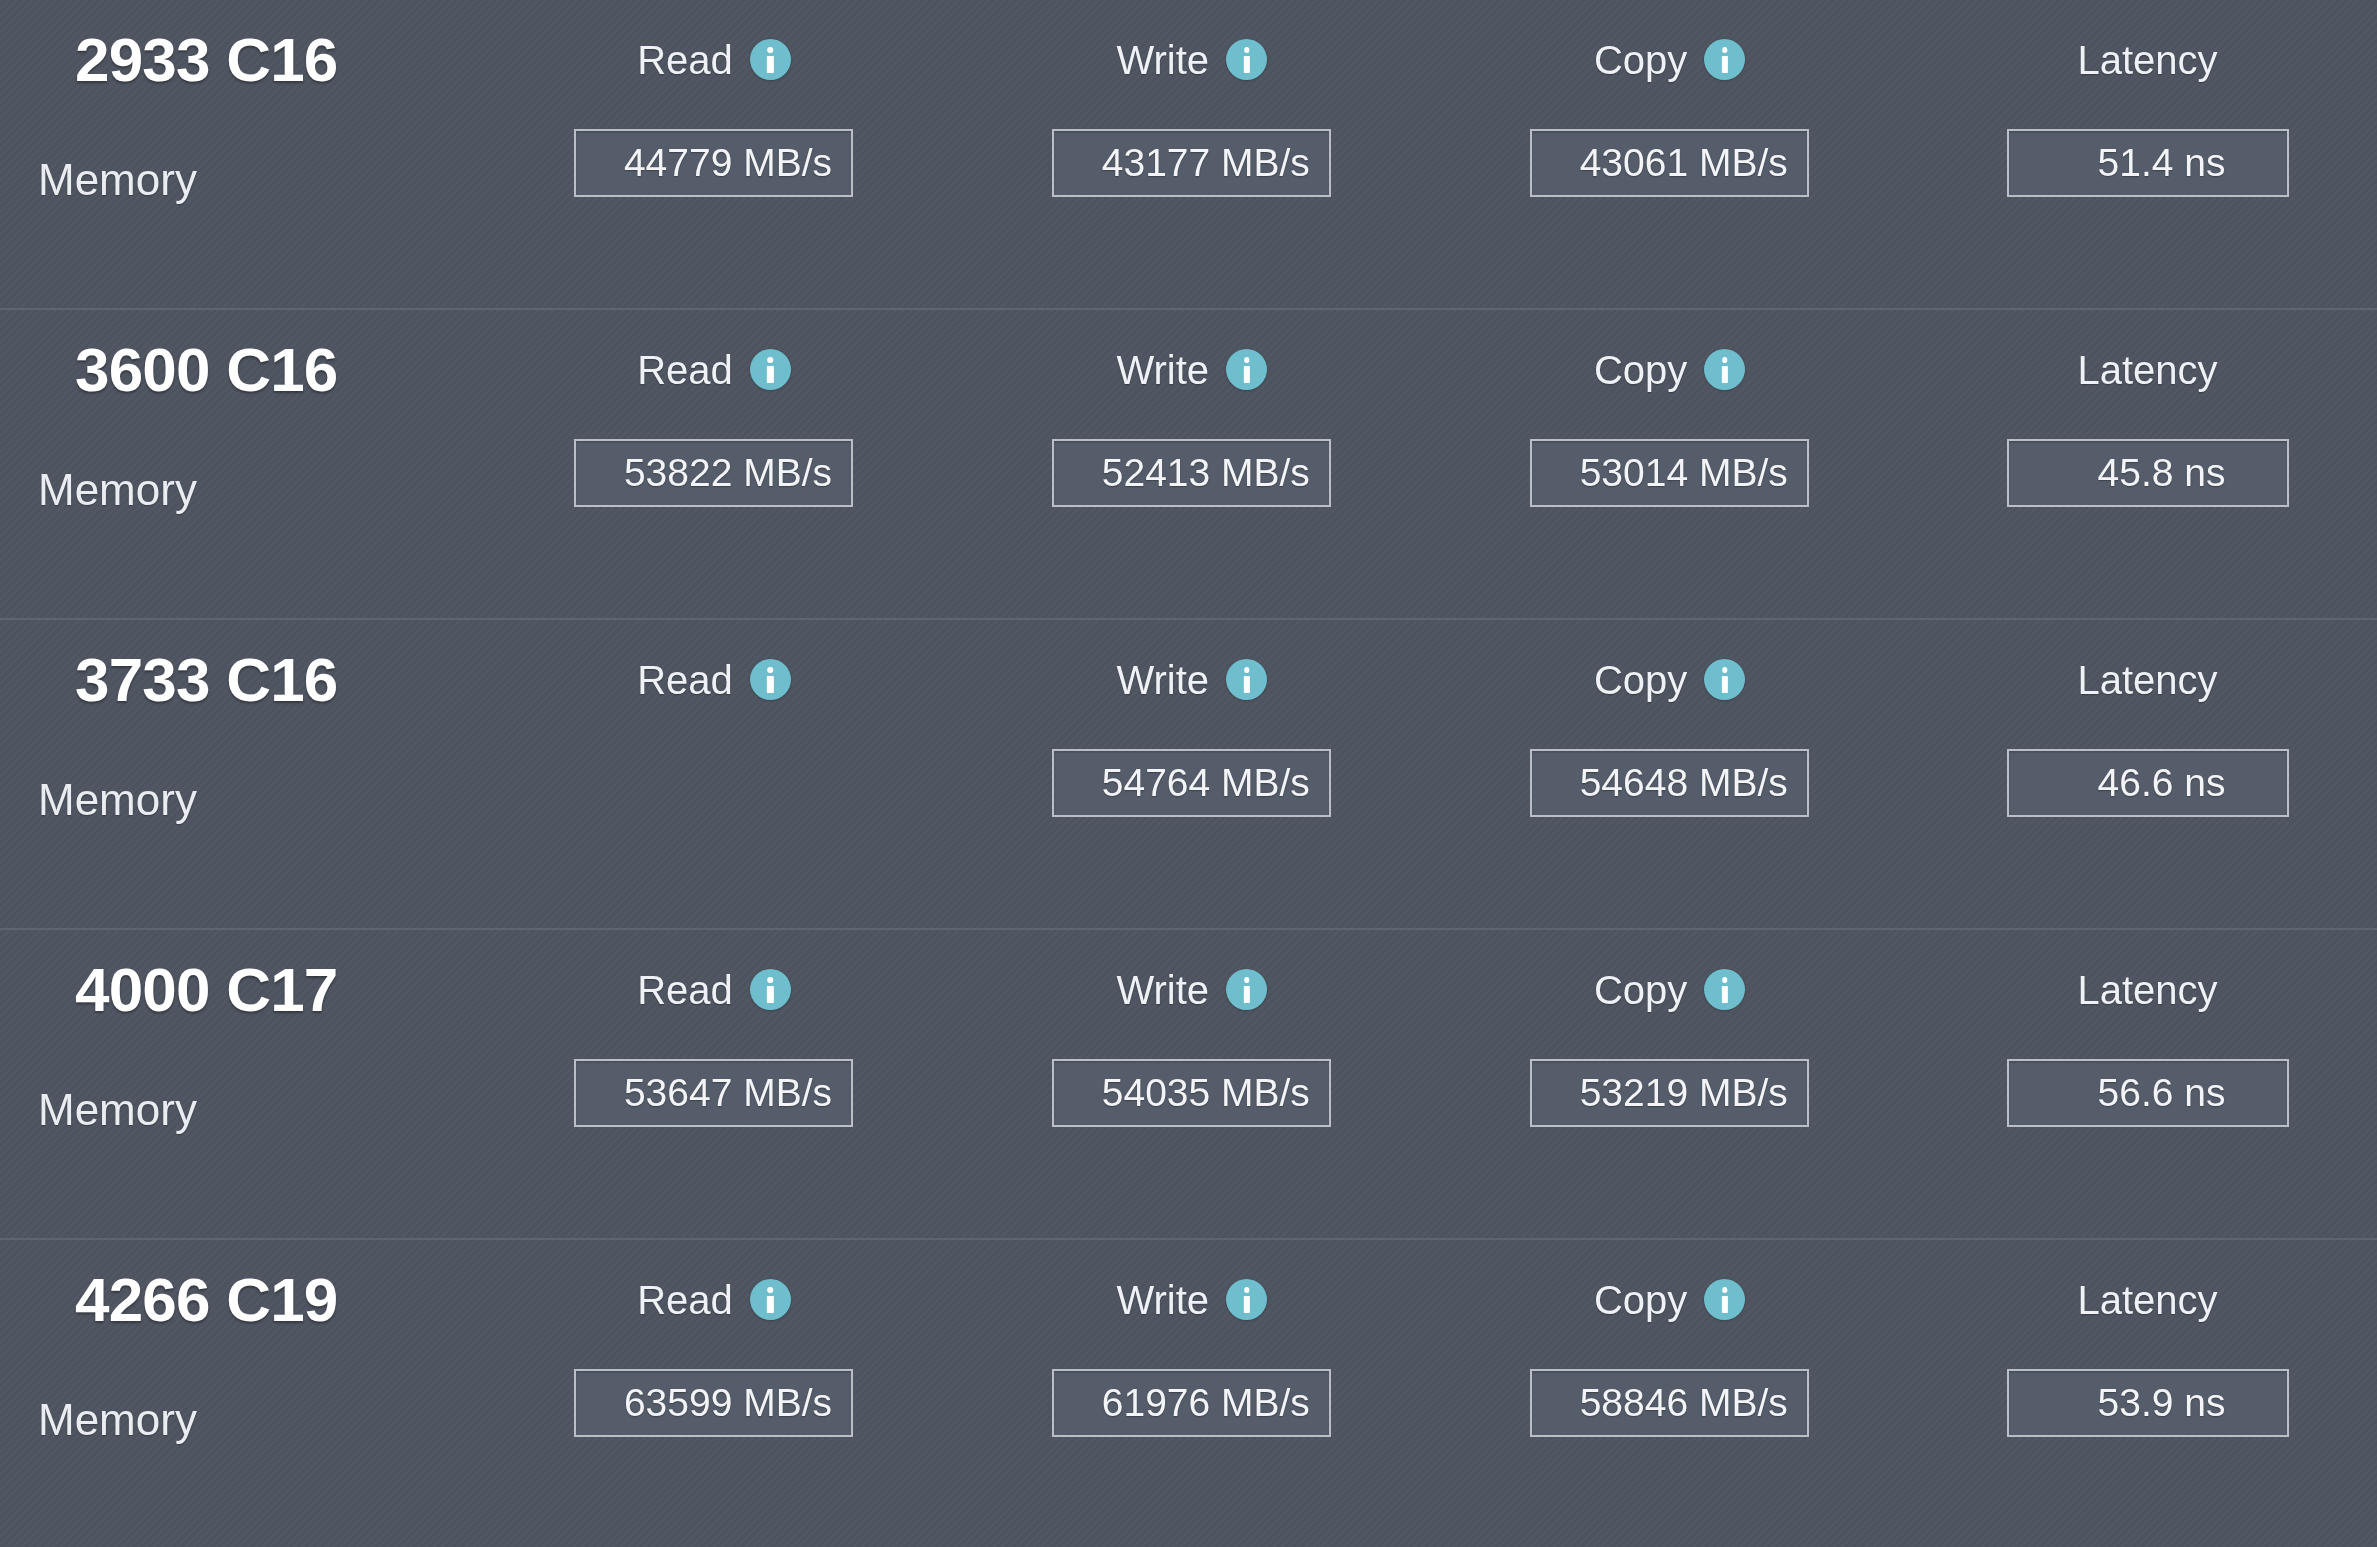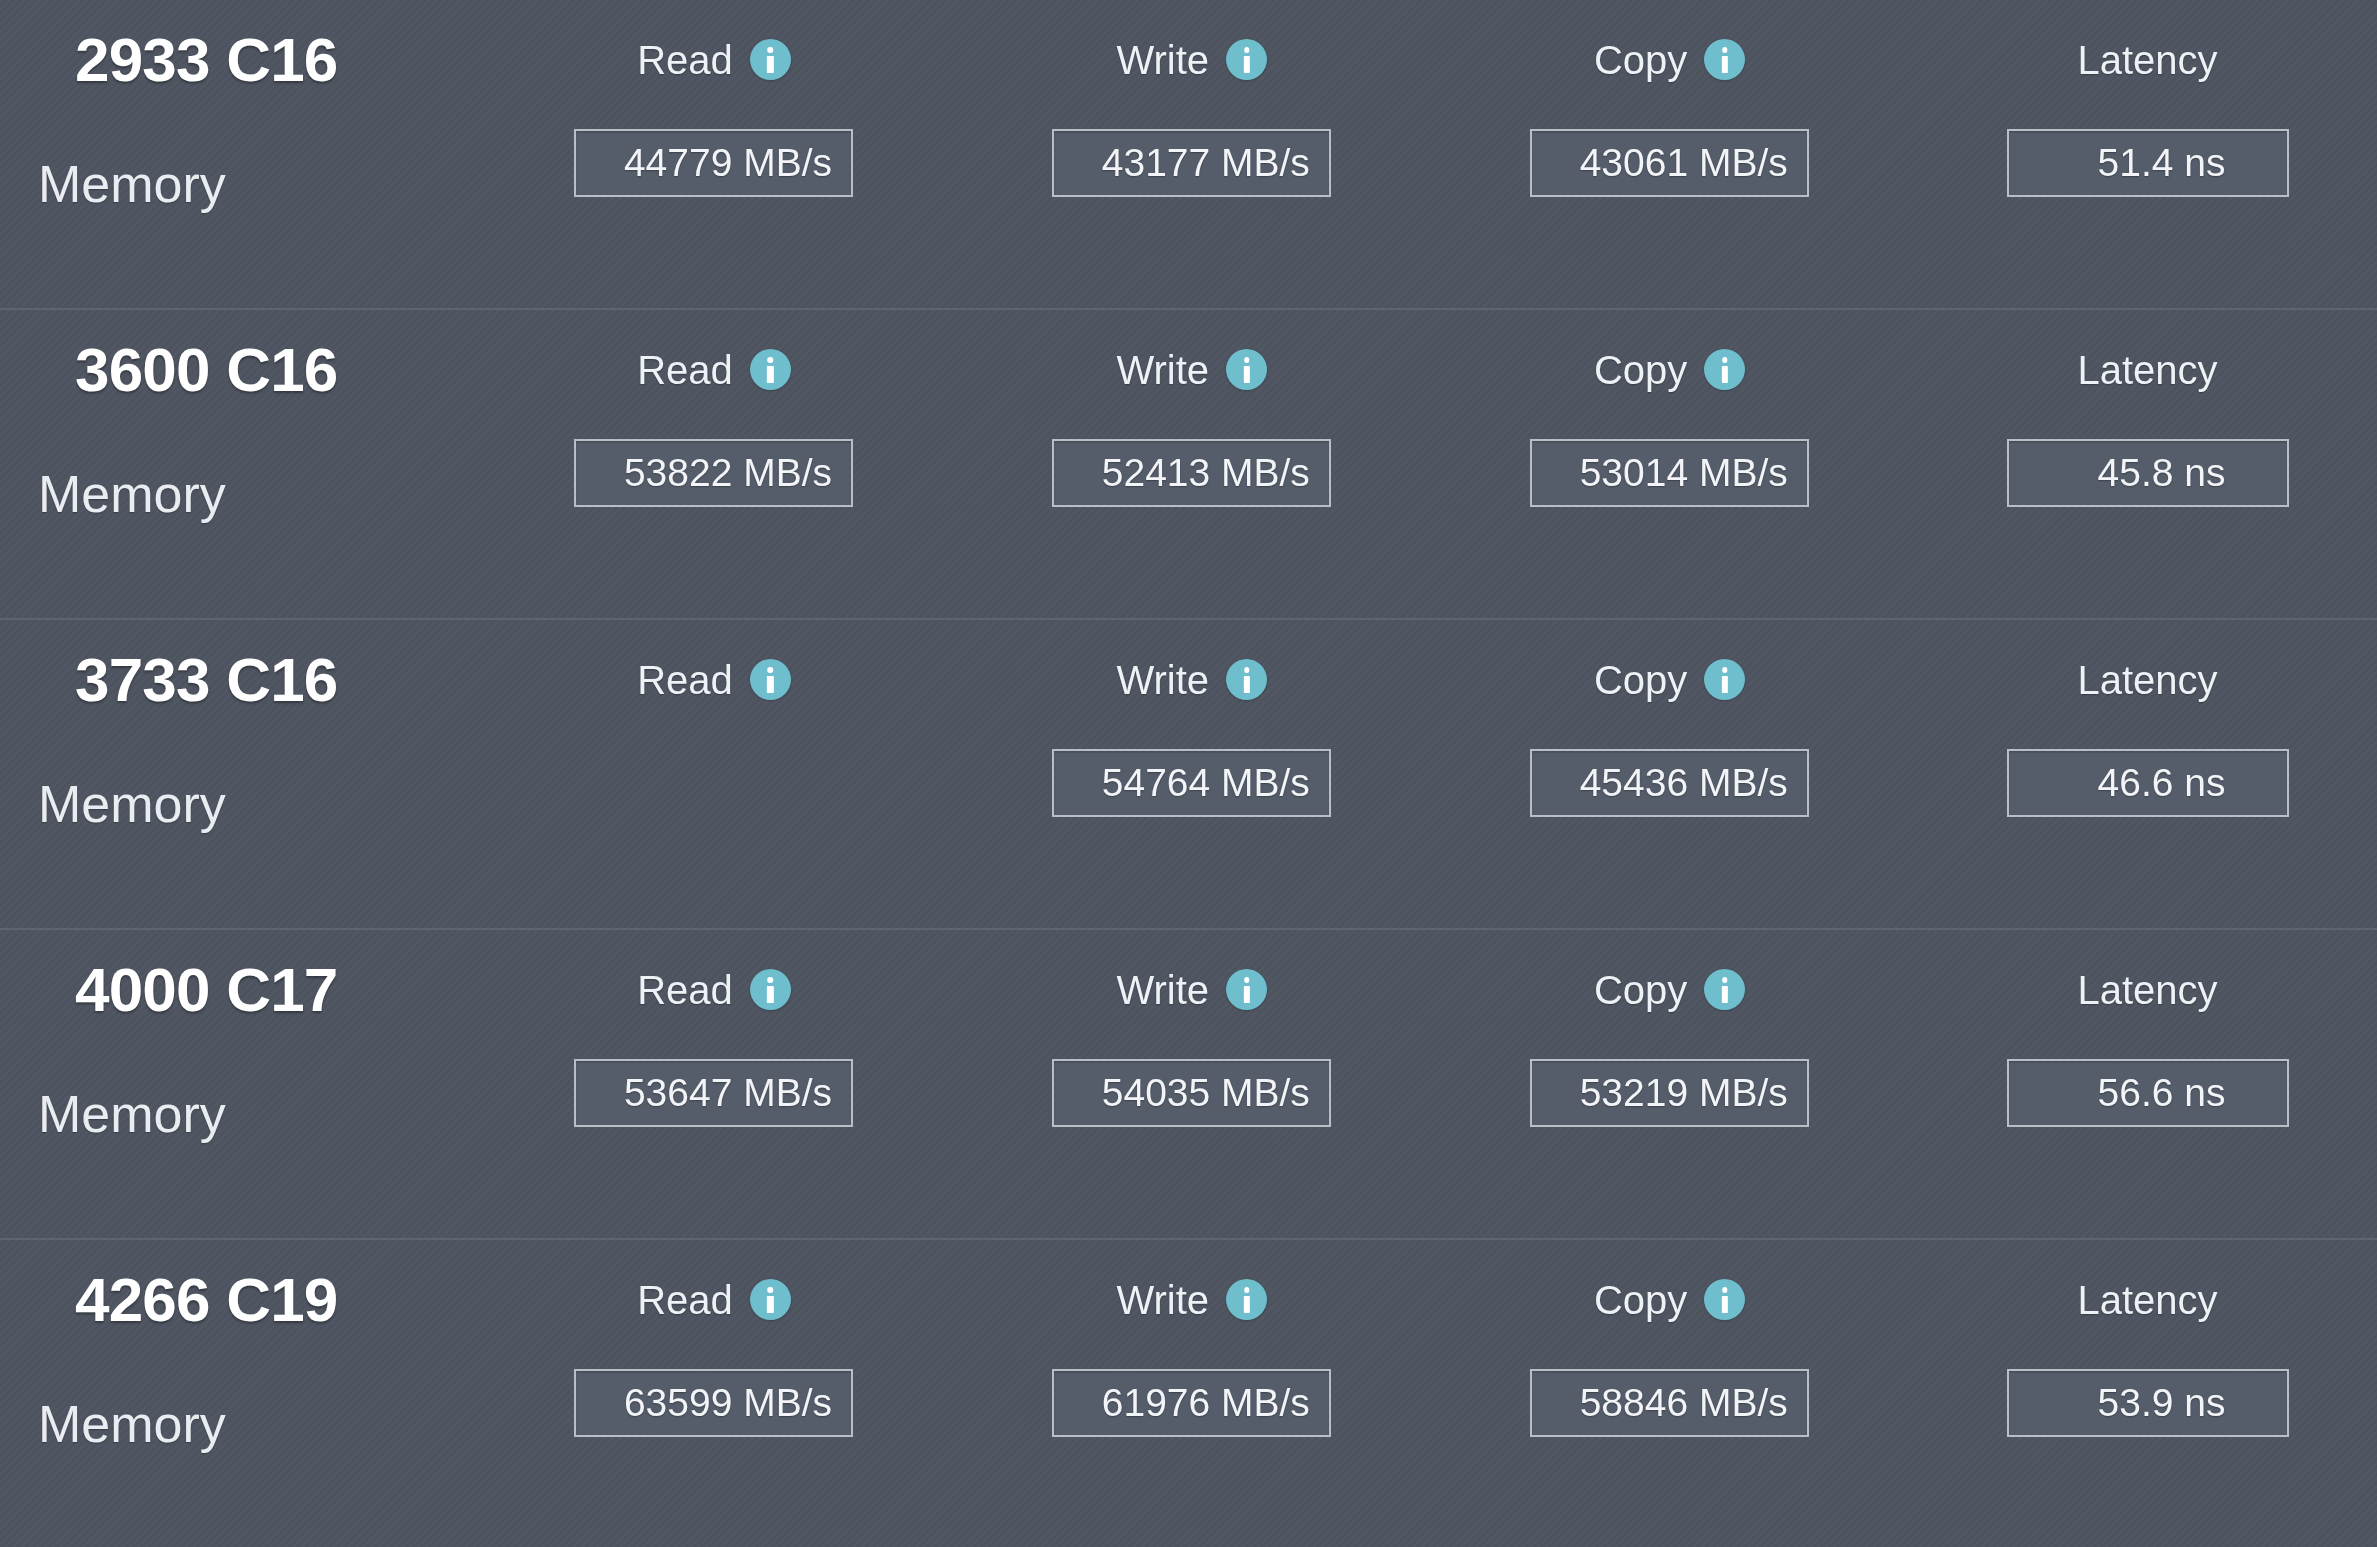--- a/index.html
+++ b/index.html
@@ -67,21 +67,21 @@
     color: #ffffff;
     letter-spacing: -0.8px;
     white-space: nowrap;
     line-height: 1;
     text-shadow: 0 1.6px 2.4px rgba(0,0,0,0.35);
   }
   .kit-type {
     position: absolute;
     left: 38px;
     top: 158px;
-    font-size: 52px;
+    font-size: 44px;
     font-weight: normal;
     color: #e9ecf0;
     white-space: nowrap;
     line-height: 1;
     text-shadow: 0 0.8px 1.6px rgba(0,0,0,0.3);
   }
 
   
   .metrics {
     position: absolute;
@@ -286,21 +286,21 @@
         <div class="metric-value-box">
           <span class="metric-value">54764 MB/s</span>
         </div>
       </div>
       <div class="metric col-copy">
         <div class="metric-head">
           <span class="metric-label">Copy</span>
           <span class="info-icon"></span>
         </div>
         <div class="metric-value-box">
-          <span class="metric-value">45436 MB/s</span>
+          <span class="metric-value">54648 MB/s</span>
         </div>
       </div>
       <div class="metric col-latency">
         <div class="metric-head">
           <span class="metric-label">Latency</span>
         </div>
         <div class="metric-value-box">
           <span class="metric-value">46.6 ns</span>
         </div>
       </div>

